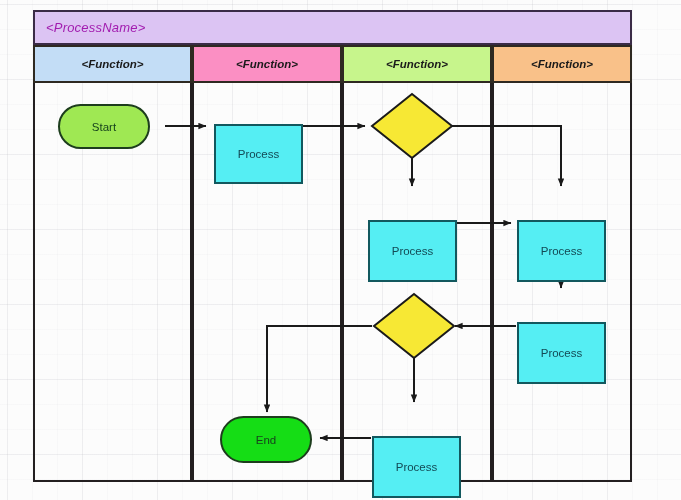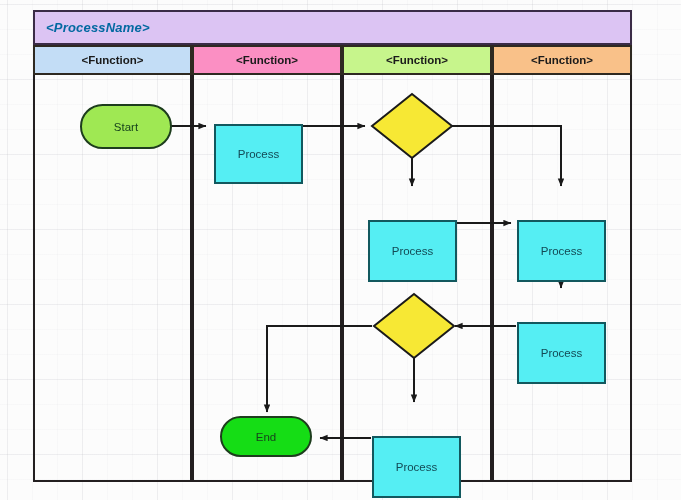--- a/index.html
+++ b/index.html
@@ -40,34 +40,35 @@
     top: 10px;
     width: 599px;
     height: 35px;
     box-sizing: border-box;
     border: 2px solid #3a2b46;
     background: #dcc4f3;
     display: flex;
     align-items: center;
     padding-left: 11px;
     font-style: italic;
-    font-weight: bold;
+    font-weight: normal;
     font-size: 13px;
-    color: #0369a1;
+    color: #a21caf;
     letter-spacing: 0.2px;
   }
   .lane-head {
     position: absolute;
     top: 45px;
-    height: 30px;
+    height: 38px;
     box-sizing: border-box;
     border: 2px solid #2e2921;
     display: flex;
     align-items: center;
     justify-content: center;
+    font-style: italic;
     font-weight: bold;
     font-size: 11.5px;
     color: #1a1a1a;
   }
   .lane-body {
     position: absolute;
     top: 71px;
     height: 411px;
     box-sizing: border-box;
     border-left: 2px solid #231f20;
@@ -161,21 +162,21 @@
       <path d="M516,326 L455,326" marker-end="url(#ah)"></path>
 
       <path d="M372,326 L267,326 L267,412" marker-end="url(#ah)"></path>
 
       <path d="M414,352 L414,402" marker-end="url(#ah)"></path>
 
       <path d="M371,438 L320,438" marker-end="url(#ah)"></path>
     </g>
   </svg>
 
-  <div class="node node-terminator" style="left:80px; top:104px; width:92px; height:45px; background:#9fe853;">
+  <div class="node node-terminator" style="left:58px; top:104px; width:92px; height:45px; background:#9fe853;">
     <span>Start</span>
   </div>
 
   <div class="node node-process" style="left:214px; top:96px; width:89px; height:60px;">
     <span>Process</span>
   </div>
 
   <div class="node node-decision" style="left:370px; top:92px; width:84px; height:68px;">
     <svg width="84" height="68" viewBox="0 0 84 68" xmlns="http://www.w3.org/2000/svg">
       <polygon points="42,2 82,34 42,66 2,34" fill="#f7e834" stroke="#1a1a1a" stroke-width="2"></polygon>
@@ -197,17 +198,17 @@
   <div class="node node-decision" style="left:372px; top:292px; width:84px; height:68px;">
     <svg width="84" height="68" viewBox="0 0 84 68" xmlns="http://www.w3.org/2000/svg">
       <polygon points="42,2 82,34 42,66 2,34" fill="#f7e834" stroke="#1a1a1a" stroke-width="2"></polygon>
     </svg>
   </div>
 
   <div class="node node-process" style="left:372px; top:408px; width:89px; height:62px;">
     <span>Process</span>
   </div>
 
-  <div class="node node-terminator" style="left:220px; top:416px; width:92px; height:41px; background:#15dd15;">
+  <div class="node node-terminator" style="left:220px; top:416px; width:92px; height:47px; background:#15dd15;">
     <span>End</span>
   </div>
 
 </div>
 
 </body></html>

